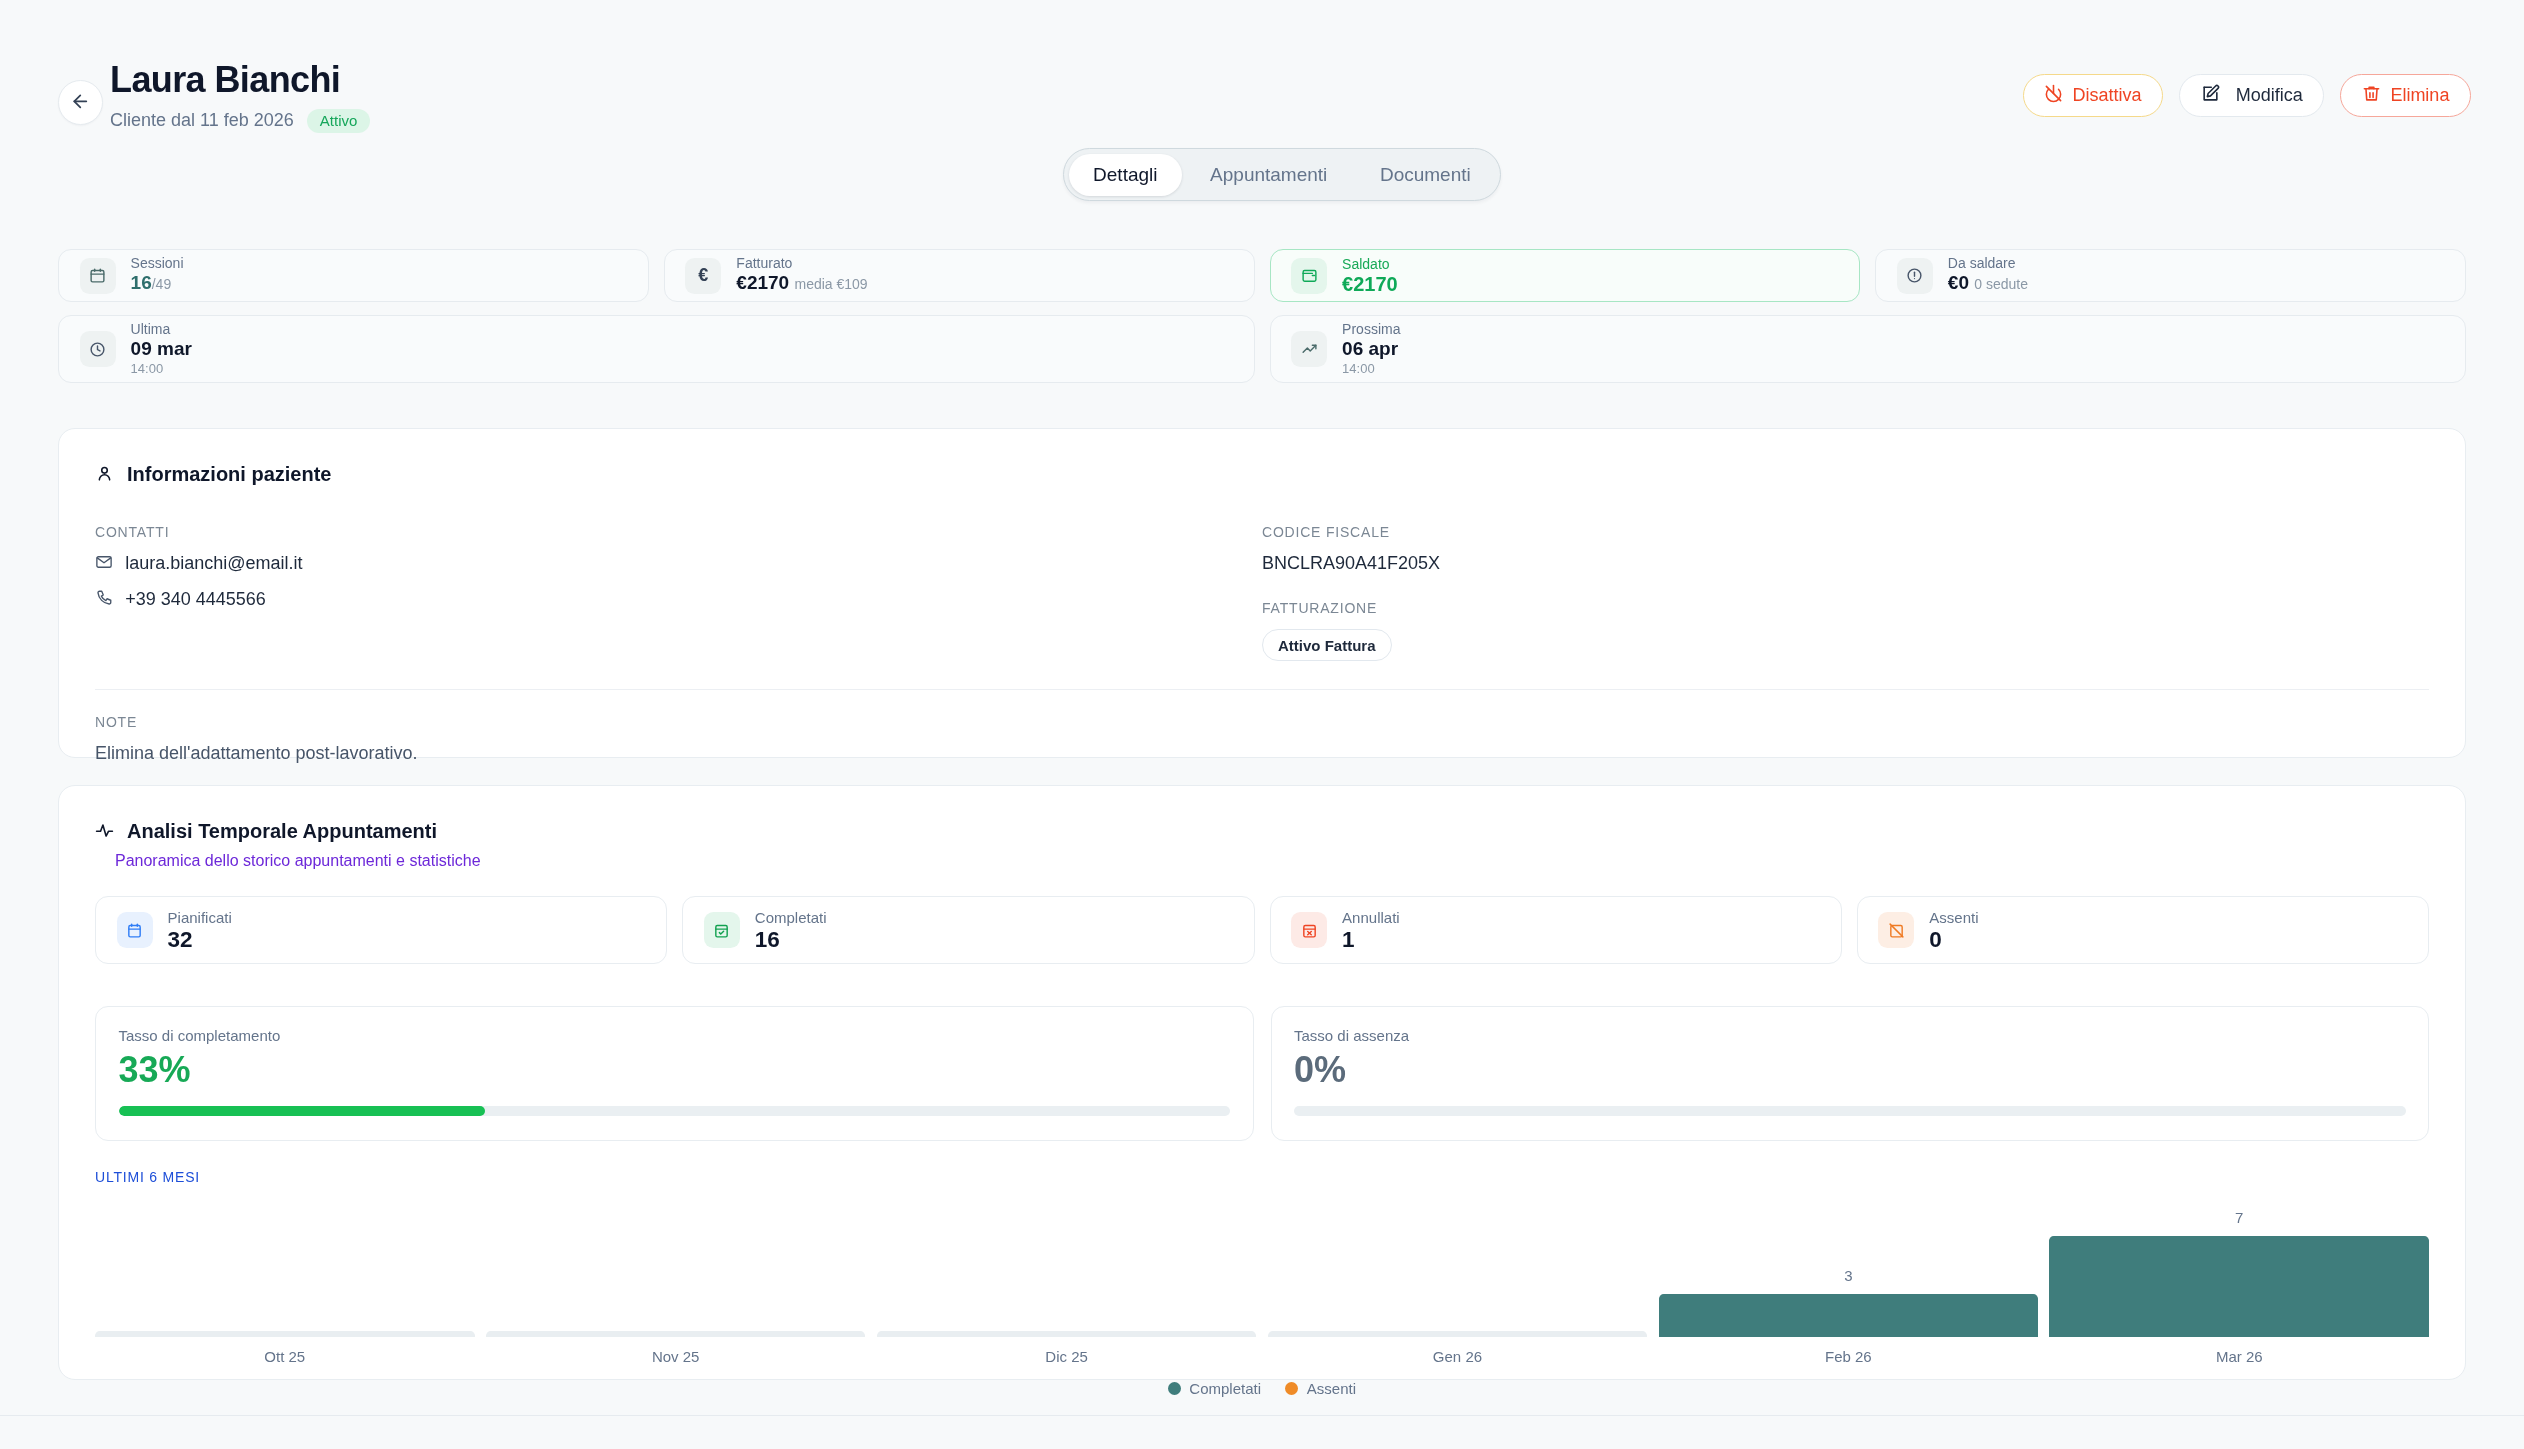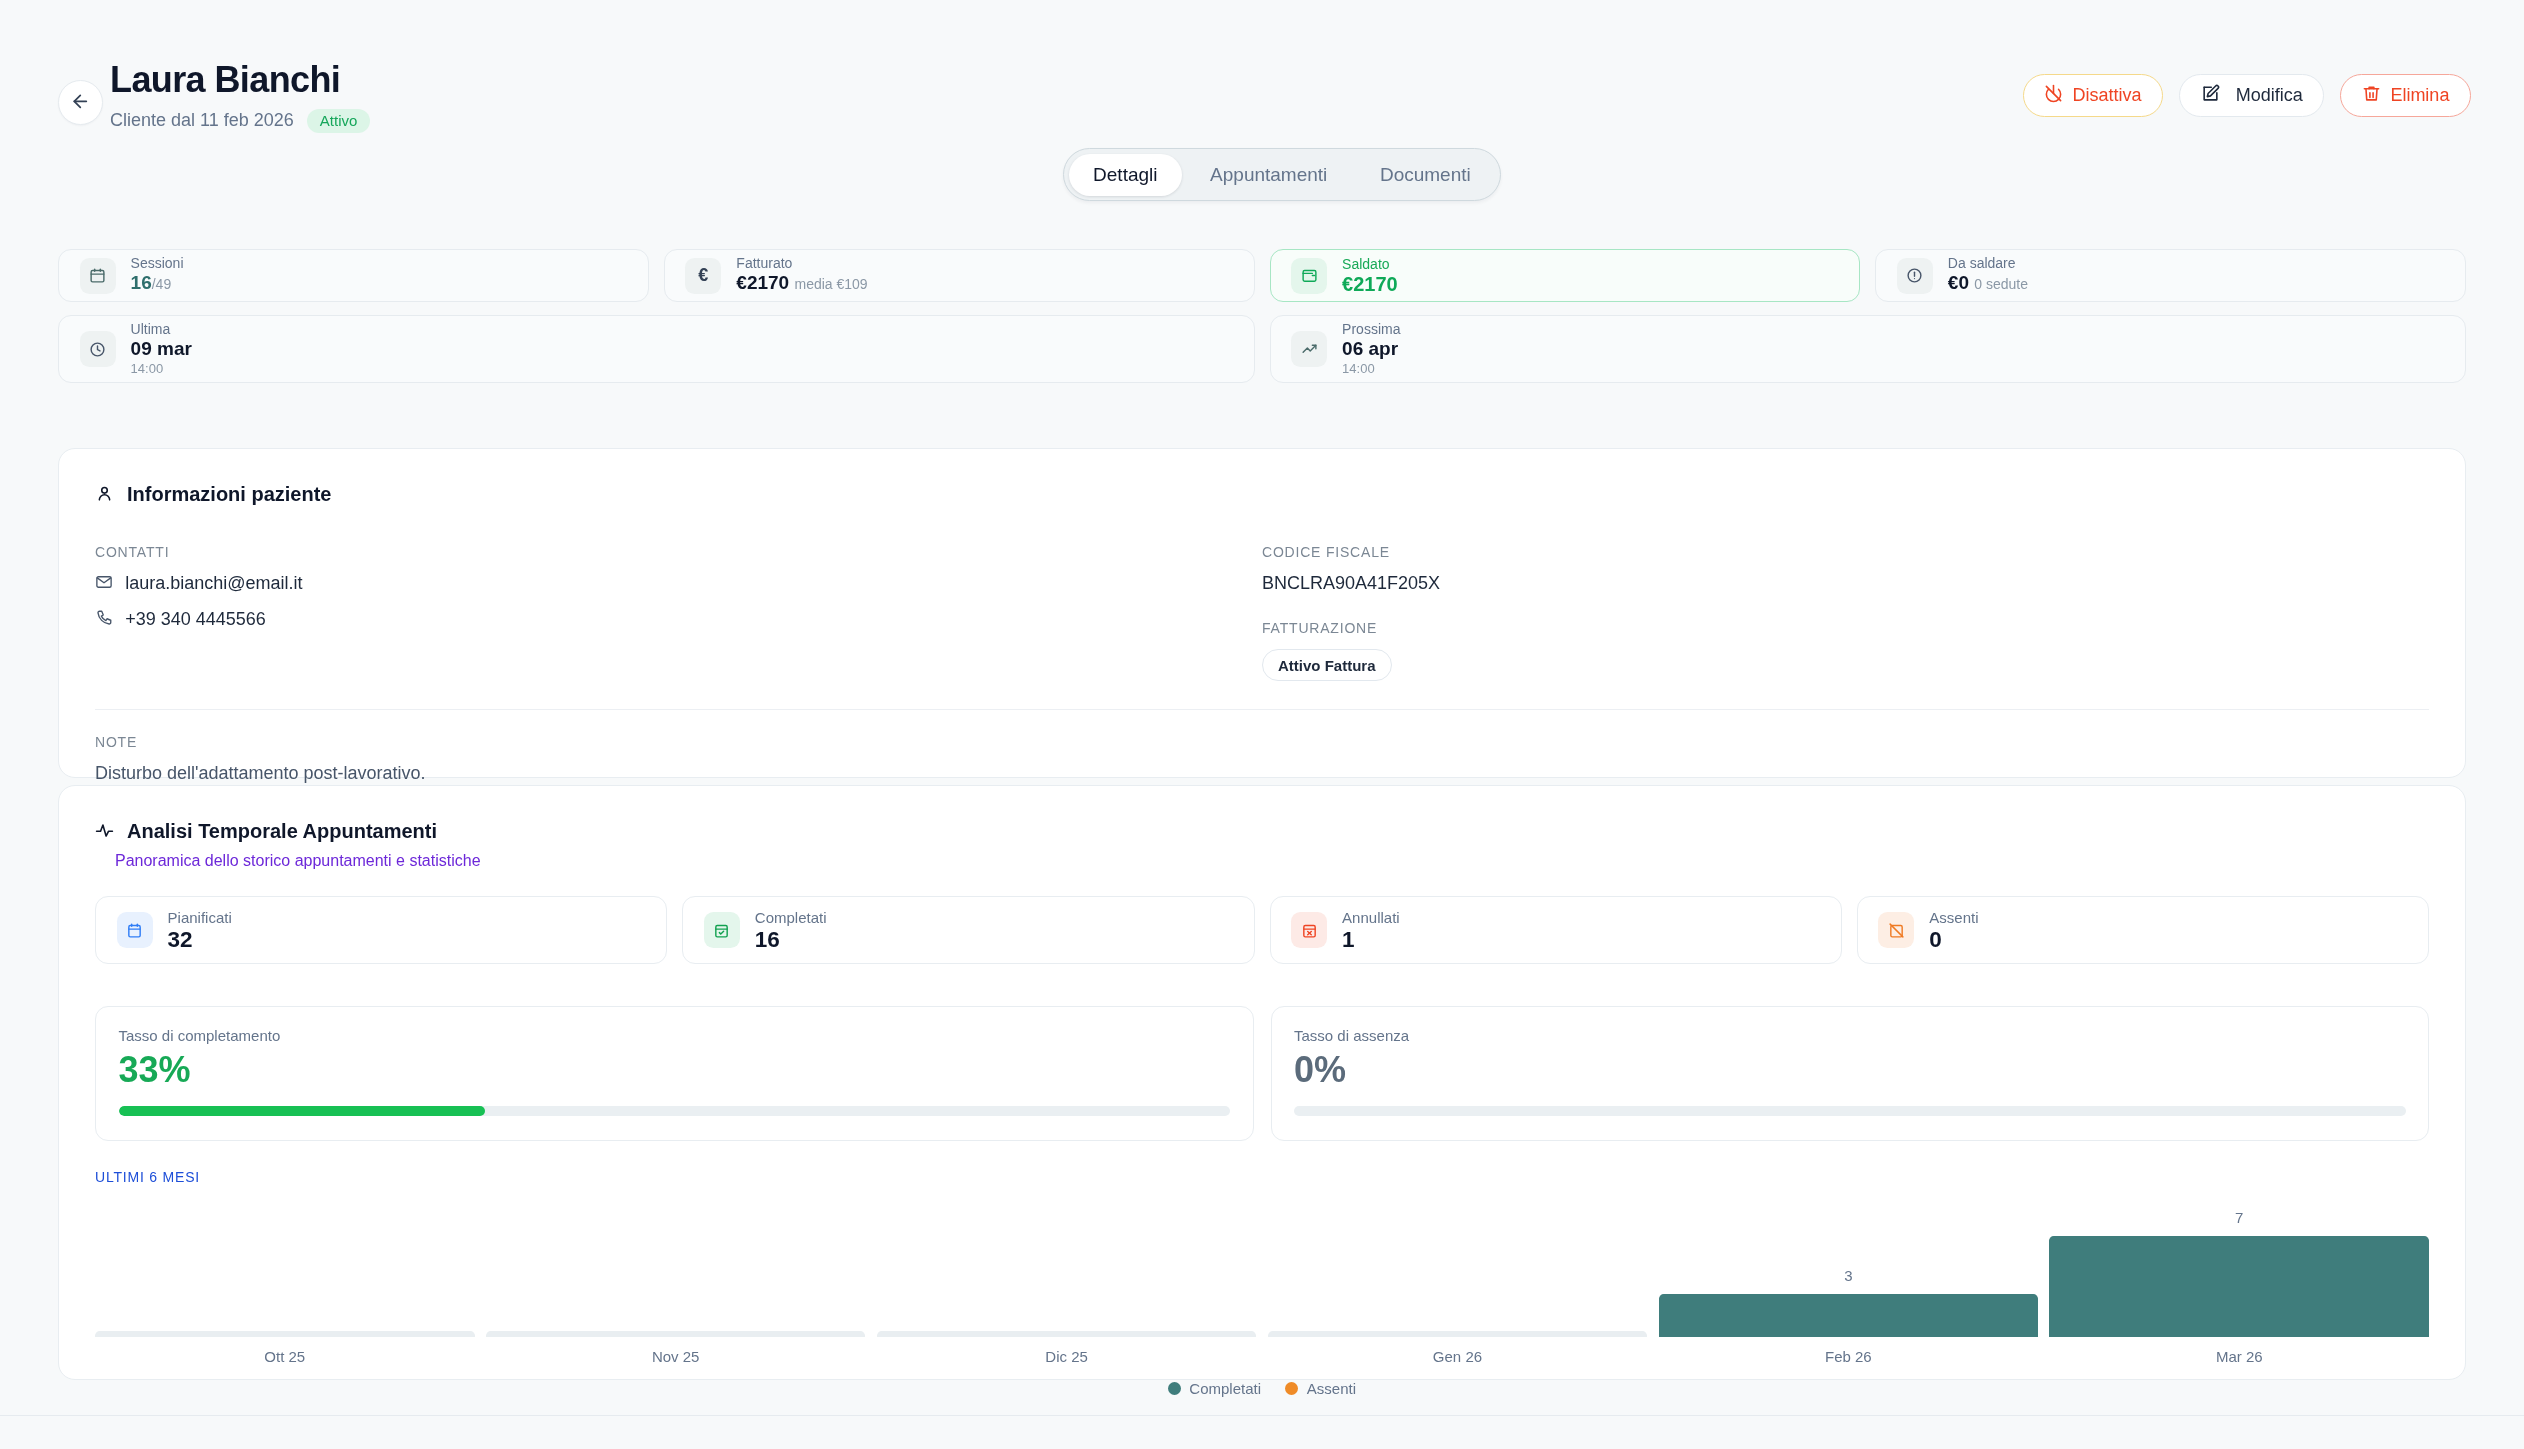--- a/index.html
+++ b/index.html
@@ -72,21 +72,21 @@
   .stat-value.dark { color: #0f172a; }
   .stat-value.green { color: #0fa958; font-size: 20px; }
   .stat-sub { font-size: 14px; color: #8b98a6; font-weight: 400; }
   .stat-sub2 { font-size: 13px; color: #8b98a6; line-height: 17px; }
 
   
   .card {
     position: absolute; left: 58px; width: 2408px;
     background: #ffffff; border: 0.9px solid #e8edf1; border-radius: 17px;
   }
-  #info-card { top: 448px; height: 330px; }
+  #info-card { top: 428px; height: 330px; }
   #chart-card { top: 785px; height: 595px; }
   .card-head { display: flex; align-items: center; gap: 13px; padding: 34px 36px 0 36px; }
   .card-title { font-size: 20px; font-weight: 700; color: #0f172a; }
   .card-sub { font-size: 16px; color: #6d28d9; padding: 9.4px 36px 0 56px; }
 
   .info-grid { display: flex; padding: 38px 36px 0 36px; }
   .col { width: 1192px; }
   .field-label { font-size: 14px; letter-spacing: 0.8px; color: #7b8794; margin-bottom: 13px; }
   .contact-line { display: flex; align-items: center; gap: 12.2px; margin-bottom: 15px; }
   .contact-text { font-size: 18px; color: #1e293b; }
@@ -329,21 +329,21 @@
         <div class="field-label">CODICE FISCALE</div>
         <div class="cf-value">BNCLRA90A41F205X</div>
         <div class="field-label">FATTURAZIONE</div>
         <span class="pill-plain">Attivo Fattura</span>
       </div>
     </div>
 
     <div class="divider"></div>
     <div class="note-block">
       <div class="field-label">NOTE</div>
-      <div class="note-text">Disturbo dell'adattamento post-lavorativo.</div>
+      <div class="note-text">Elimina dell'adattamento post-lavorativo.</div>
     </div>
   </div>
 
   <div class="card" id="chart-card">
     <div class="card-head">
       <span>
         <svg width="19" height="19" viewBox="0 0 24 24" fill="none" stroke="#0f172a" stroke-width="2" stroke-linecap="round" stroke-linejoin="round">
             <polyline points="2 13 7 13 10 5 14 19 17 13 22 13"></polyline>
           </svg>
       </span>

